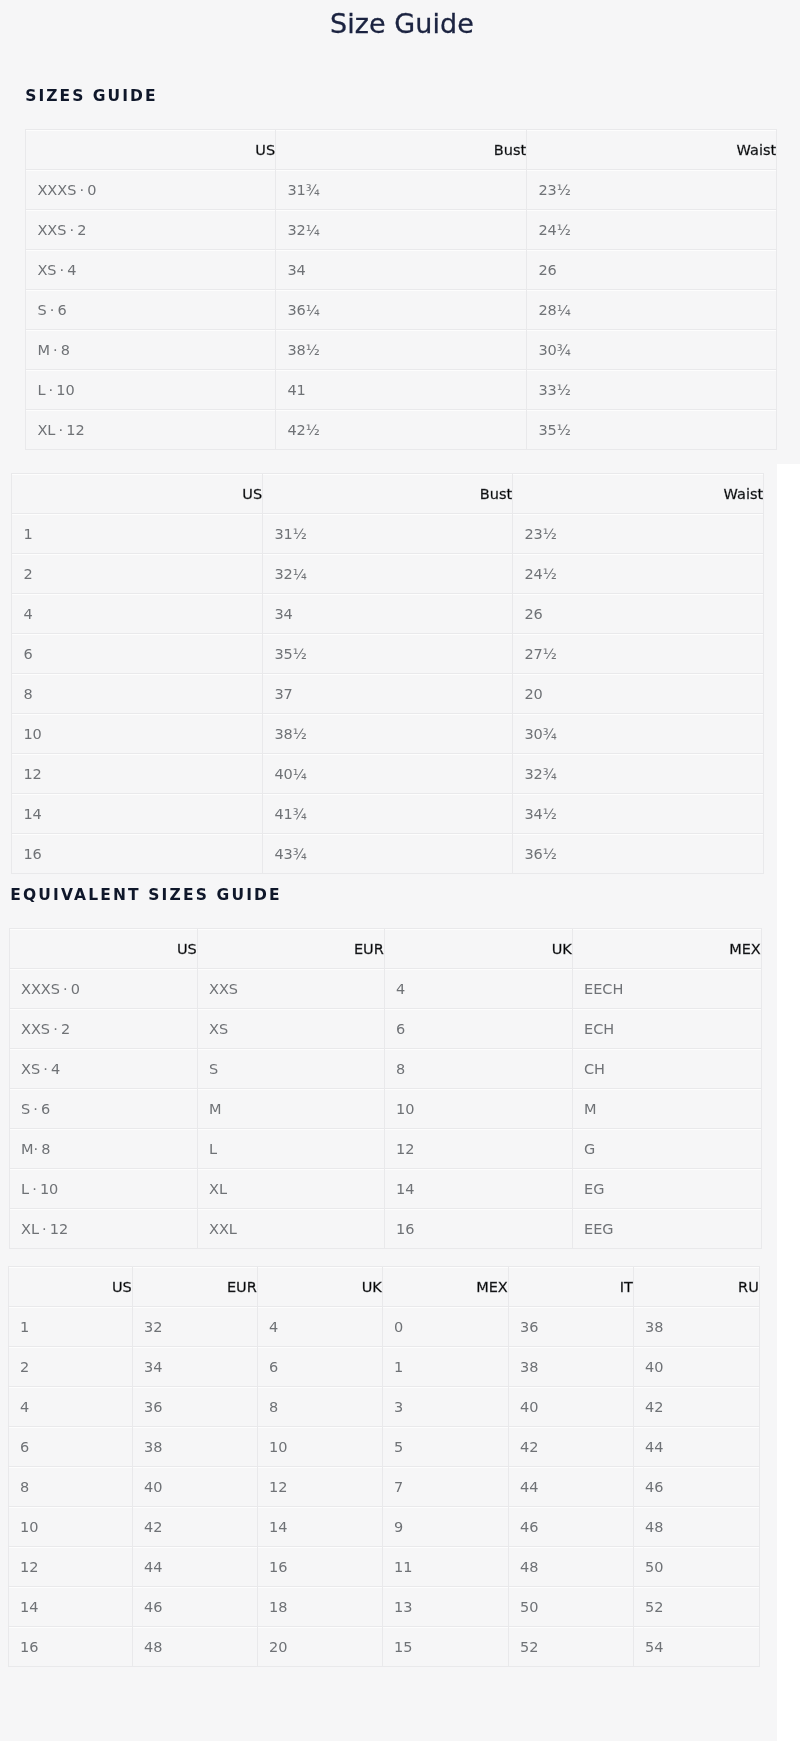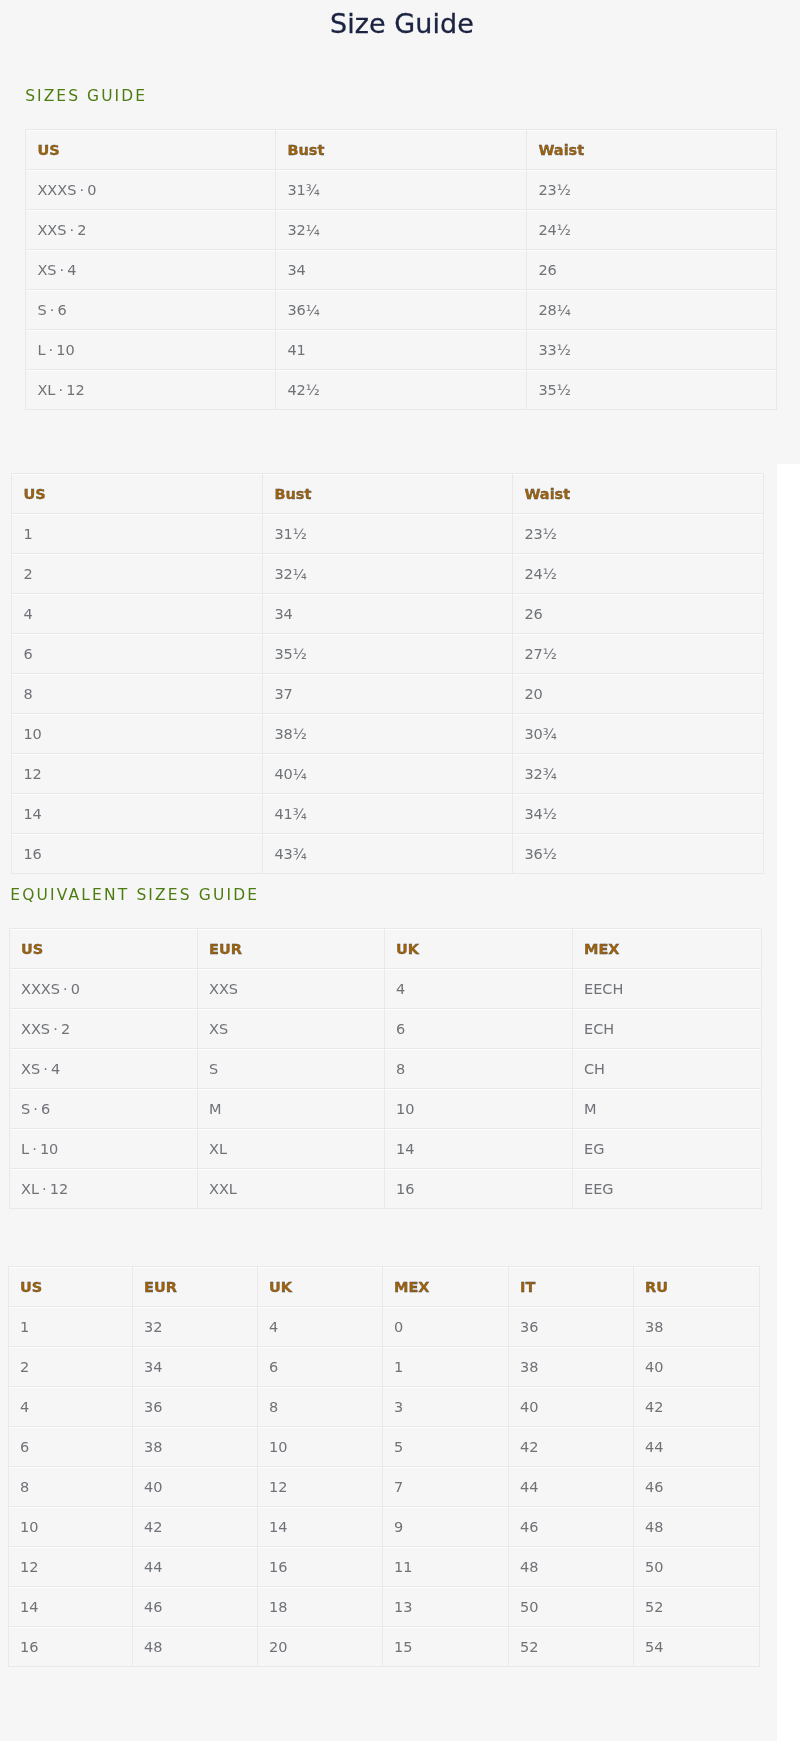--- a/index.html
+++ b/index.html
@@ -3,28 +3,28 @@
 <meta charset="utf-8">
 <title>Size Guide</title>
 <style>
   html,body{margin:0;padding:0;}
   body{width:800px;background:#ffffff;font-family:"DejaVu Sans",sans-serif;}
   .page{position:relative;width:800px;height:1741px;overflow:hidden;background:#f6f6f7;}
   .right-margin{position:absolute;left:777px;top:464px;width:23px;height:1277px;background:#ffffff;}
   h1.page-title{margin:0;padding:0;position:absolute;left:0;top:7px;width:804px;text-align:center;
     font-weight:400;font-size:27px;line-height:34px;color:#1b2340;letter-spacing:0.05px;
     -webkit-text-stroke:0.28px #1b2340;}
-  .sect-label{position:absolute;font-size:15.5px;letter-spacing:2.05px;color:#4d7c0f;
-    font-weight:400;line-height:18px;white-space:nowrap;}
+  .sect-label{position:absolute;font-size:15.5px;letter-spacing:2.05px;color:#0f172a;
+    font-weight:700;line-height:18px;white-space:nowrap;}
   table.sz{position:absolute;border-collapse:collapse;table-layout:fixed;}
   table.sz th, table.sz td{border:1px solid #e9e9eb;padding:0 0 0 11.2px;height:39px;
     text-align:left;vertical-align:middle;font-size:14.5px;font-weight:400;color:#6f7276;
     letter-spacing:0;word-spacing:-1.5px;white-space:nowrap;
     box-shadow:inset 0 1px 0 #fdfdfd;}
-  table.sz th{color:#a16207;font-weight:700;word-spacing:0;
+  table.sz th{color:#000000;font-weight:400;word-spacing:0;text-align:right;
     -webkit-text-stroke:0.32px #4a4e53;}
   .note{position:absolute;font-size:14.5px;color:#6f7276;line-height:24px;
     letter-spacing:-0.5px;white-space:nowrap;}
 </style>
 </head>
 <body>
 
 <div class="page">
 
   <div class="right-margin"></div>
@@ -59,20 +59,25 @@
       </tr>
       <tr>
         <td>XS · 4</td>
         <td>34</td>
         <td>26</td>
       </tr>
       <tr>
         <td>S · 6</td>
         <td>36¼</td>
         <td>28¼</td>
+      </tr>
+      <tr>
+        <td>M · 8</td>
+        <td>38½</td>
+        <td>30¾</td>
       </tr>
       <tr>
         <td>L · 10</td>
         <td>41</td>
         <td>33½</td>
       </tr>
       <tr>
         <td>XL · 12</td>
         <td>42½</td>
         <td>35½</td>
@@ -176,20 +181,26 @@
         <td>XS · 4</td>
         <td>S</td>
         <td>8</td>
         <td>CH</td>
       </tr>
       <tr>
         <td>S · 6</td>
         <td>M</td>
         <td>10</td>
         <td>M</td>
+      </tr>
+      <tr>
+        <td>M· 8</td>
+        <td>L</td>
+        <td>12</td>
+        <td>G</td>
       </tr>
       <tr>
         <td>L · 10</td>
         <td>XL</td>
         <td>14</td>
         <td>EG</td>
       </tr>
       <tr>
         <td>XL · 12</td>
         <td>XXL</td>

